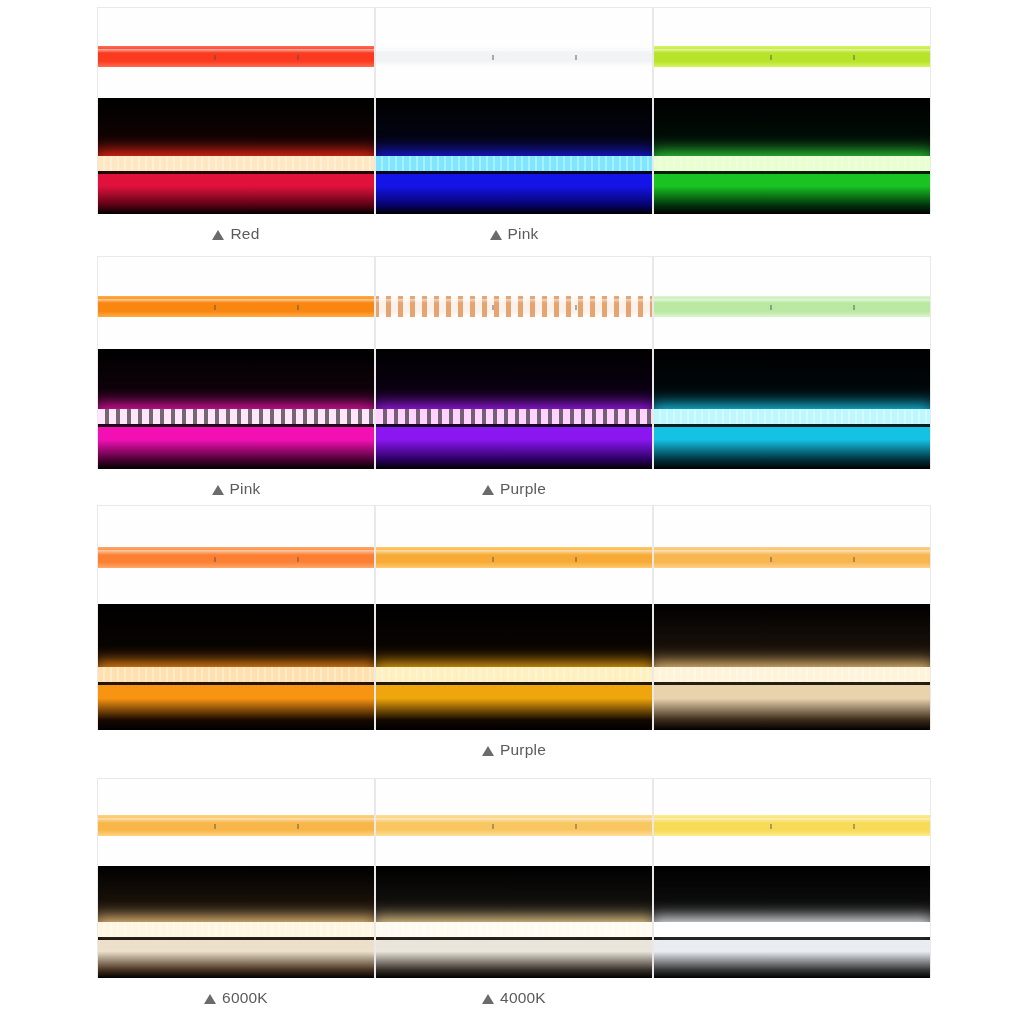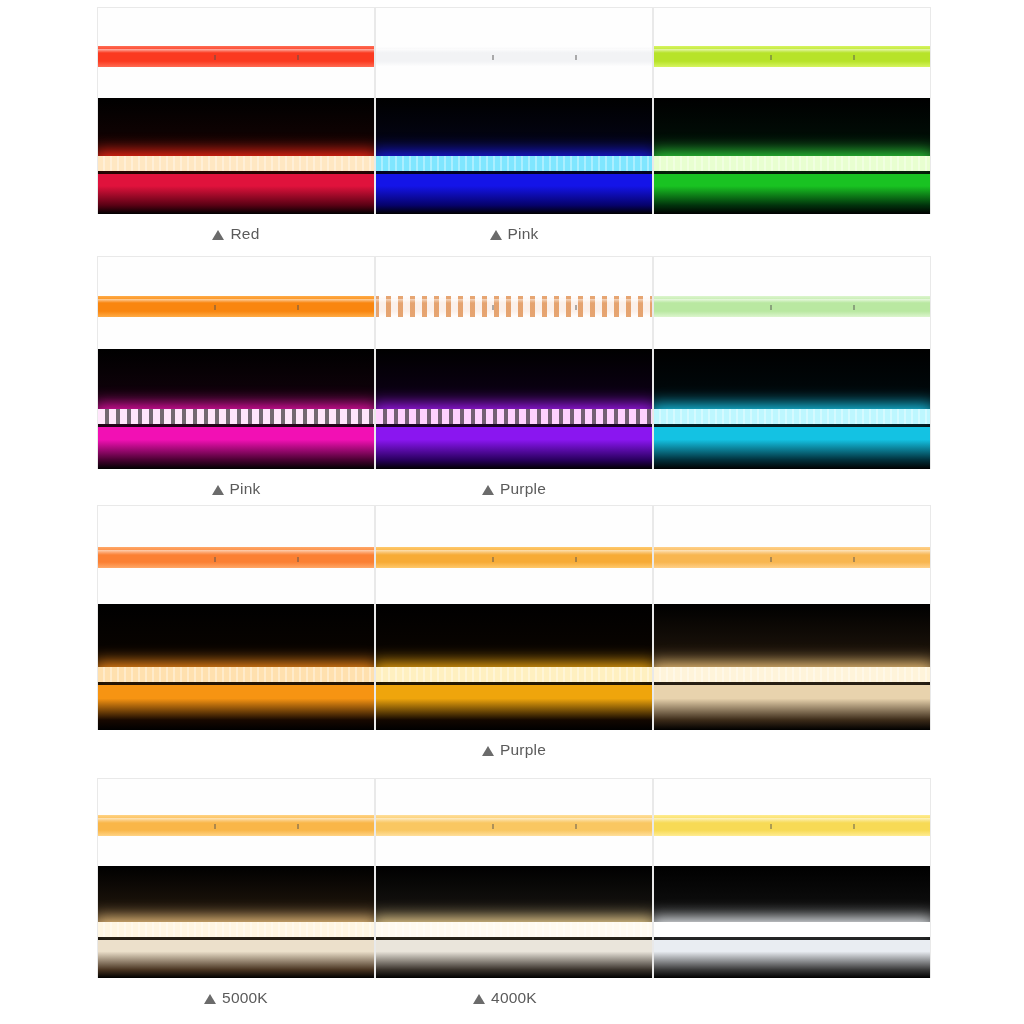--- a/index.html
+++ b/index.html
@@ -301,38 +301,38 @@
         <div class="dark" style="background: linear-gradient(rgb(0, 0, 0) 0%, rgb(42, 29, 16) 55%, rgb(42, 29, 16) 100%);"></div>
         <div class="emitter" style="top: 50%; background: rgb(255, 246, 226); box-shadow: rgb(241, 198, 130) 0px 0px 16px 5px;">
           <div class="leds" style="background: repeating-linear-gradient(to right, rgb(255, 246, 226) 0px, rgb(255, 246, 226) 5px, rgba(255, 255, 255, 0.35) 5px, rgba(255, 255, 255, 0.35) 7px);"></div>
         </div>
         <div class="seam" style="top: calc(50% + 15px);"></div>
         <div class="wash" style="top: calc(50% + 18px); background: linear-gradient(rgb(236, 224, 203) 0%, rgb(236, 224, 203) 30%, rgb(74, 53, 34) 78%, rgb(0, 0, 0) 100%);"></div>
       </div>
     </div>
     <div class="caption" style="position: absolute; left: 97px; top: 978px;">
       <span class="tri"></span>
-      <span>5000K</span>
+      <span>6000K</span>
     </div>
     <div class="card" style="position: absolute; left: 375px; top: 778px; height: 200px;">
       <div class="pane-off">
         <div class="strip-off" style="background: linear-gradient(rgb(255, 223, 155) 0%, rgb(249, 199, 97) 28%, rgb(249, 199, 97) 72%, rgb(255, 223, 155) 100%);"></div>
         <span class="tick" style="left: 42%; top: 52%;"></span>
         <span class="tick" style="left: 72%; top: 52%;"></span>
       </div>
       <div class="pane-on">
         <div class="dark" style="background: linear-gradient(rgb(0, 0, 0) 0%, rgb(29, 26, 22) 55%, rgb(29, 26, 22) 100%);"></div>
         <div class="emitter" style="top: 50%; background: rgb(255, 250, 240); box-shadow: rgb(243, 214, 148) 0px 0px 16px 5px;">
           <div class="leds" style="background: repeating-linear-gradient(to right, rgb(255, 250, 240) 0px, rgb(255, 250, 240) 5px, rgba(255, 255, 255, 0.35) 5px, rgba(255, 255, 255, 0.35) 7px);"></div>
         </div>
         <div class="seam" style="top: calc(50% + 15px);"></div>
         <div class="wash" style="top: calc(50% + 18px); background: linear-gradient(rgb(234, 229, 219) 0%, rgb(234, 229, 219) 30%, rgb(58, 51, 44) 78%, rgb(0, 0, 0) 100%);"></div>
       </div>
     </div>
-    <div class="caption" style="position: absolute; left: 366px; top: 978px;">
+    <div class="caption" style="position: absolute; left: 375px; top: 978px;">
       <span class="tri"></span>
       <span>4000K</span>
     </div>
     <div class="card" style="position: absolute; left: 653px; top: 778px; height: 200px;">
       <div class="pane-off">
         <div class="strip-off" style="background: linear-gradient(rgb(255, 236, 145) 0%, rgb(247, 218, 85) 28%, rgb(247, 218, 85) 72%, rgb(255, 236, 145) 100%);"></div>
         <span class="tick" style="left: 42%; top: 52%;"></span>
         <span class="tick" style="left: 72%; top: 52%;"></span>
       </div>
       <div class="pane-on">

